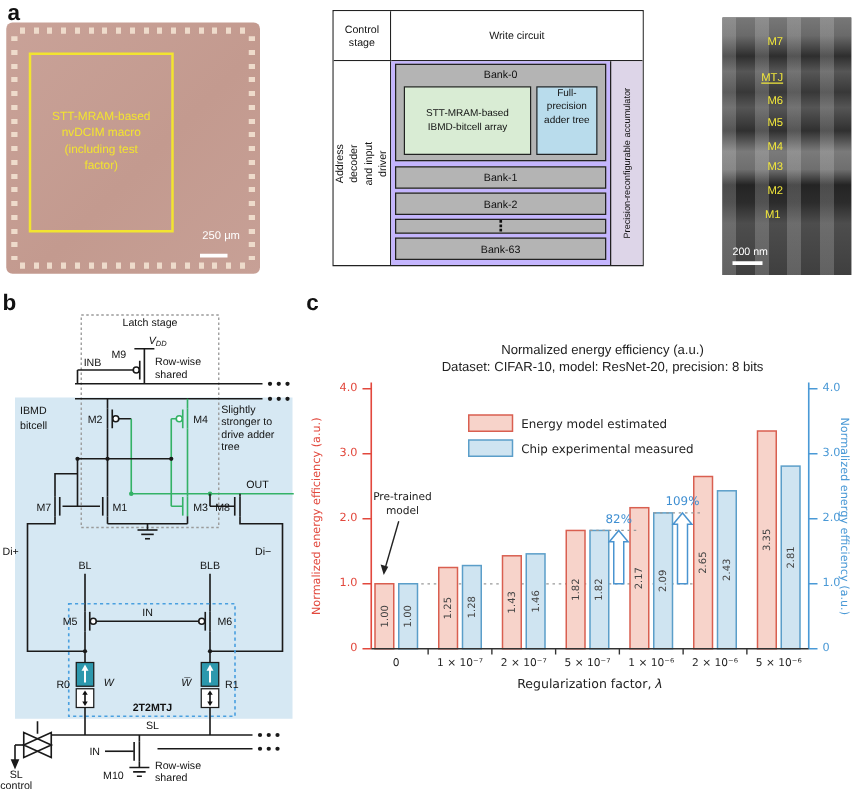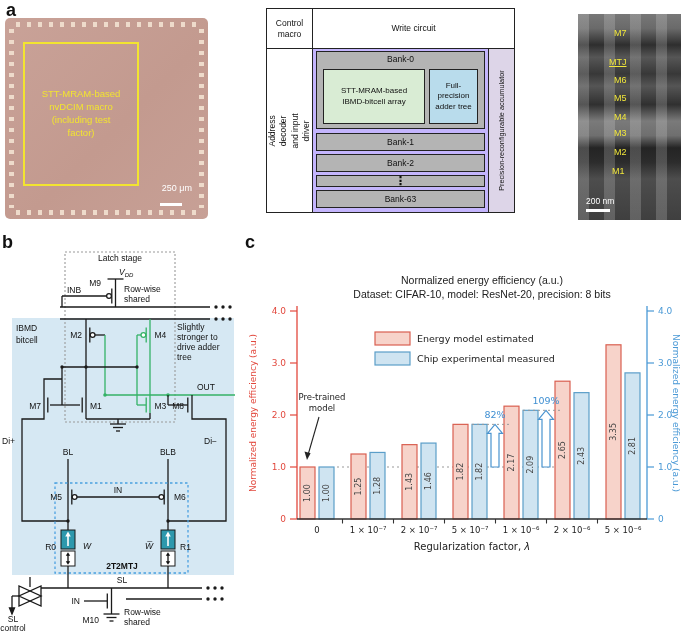--- a/index.html
+++ b/index.html
@@ -29,21 +29,21 @@
   #dg-acc{top:40px;right:0;width:26px;bottom:0;background:#ddd5e8;border-left:1.2px solid #222;}
   #dg-center{position:absolute;left:46px;top:40px;right:26px;bottom:0;background:#c4b5fd;}
   .bank{position:absolute;left:3px;right:3px;background:#b4b4b4;border:1.2px solid #222;
         box-sizing:border-box;display:flex;align-items:center;justify-content:center;font-size:8.5px;}
   #bank0{top:2px;height:78px;display:block;}
   #bank0-label{text-align:center;font-size:8.5px;margin-top:2px;}
   #dg-green{position:absolute;left:6px;top:17px;width:102px;height:55px;background:#d9ecd4;
             border:1.2px solid #222;box-sizing:border-box;display:flex;align-items:center;
             justify-content:center;text-align:center;font-size:8px;line-height:1.3;}
   #dg-blue{position:absolute;left:112px;top:17px;right:6px;height:55px;background:#b9dcec;
-           border:1.2px solid #222;box-sizing:border-box;display:flex;align-items:center;
+           border:1.2px solid #222;box-sizing:border-box;display:flex;align-items:flex-start;
            justify-content:center;text-align:center;font-size:8px;line-height:1.3;}
   #bank1{top:84px;height:18px;} #bank2{top:105px;height:18px;}
   #bank-dots{top:126px;height:12px;font-size:12px;font-weight:bold;letter-spacing:0;}
   #bank63{top:141px;height:18px;}
   .vrot{transform:rotate(-90deg);text-align:center;}
   #dg-addr .vrot{width:84px;font-size:8.5px;line-height:1.35;}
   #dg-acc .vrot{width:165px;font-size:7.3px;white-space:nowrap;}
   
   #tem{position:absolute;left:578px;top:14px;width:103px;height:206px;background-color:#3c3c3c;
        background-image:
@@ -81,21 +81,21 @@
     <span>STT-MRAM-based</span>
     <span>nvDCIM macro</span>
     <span>(including test</span>
     <span>factor)</span>
   </div>
   <div class="chip-scale-text">250 μm</div>
   <div class="chip-scale-bar"></div>
 </div>
 
 <div id="diagram">
-  <div id="dg-control" class="box">Control macro</div>
+  <div id="dg-control" class="box">Control stage</div>
   <div id="dg-write" class="box">Write circuit</div>
   <div id="dg-addr" class="box">
     <div class="vrot">Address decoder and input driver</div>
   </div>
   <div id="dg-acc" class="box">
     <div class="vrot">Precision-reconfigurable accumulator</div>
   </div>
   <div id="dg-center">
     <div id="bank0" class="bank">
       <div id="bank0-label">Bank-0</div>

